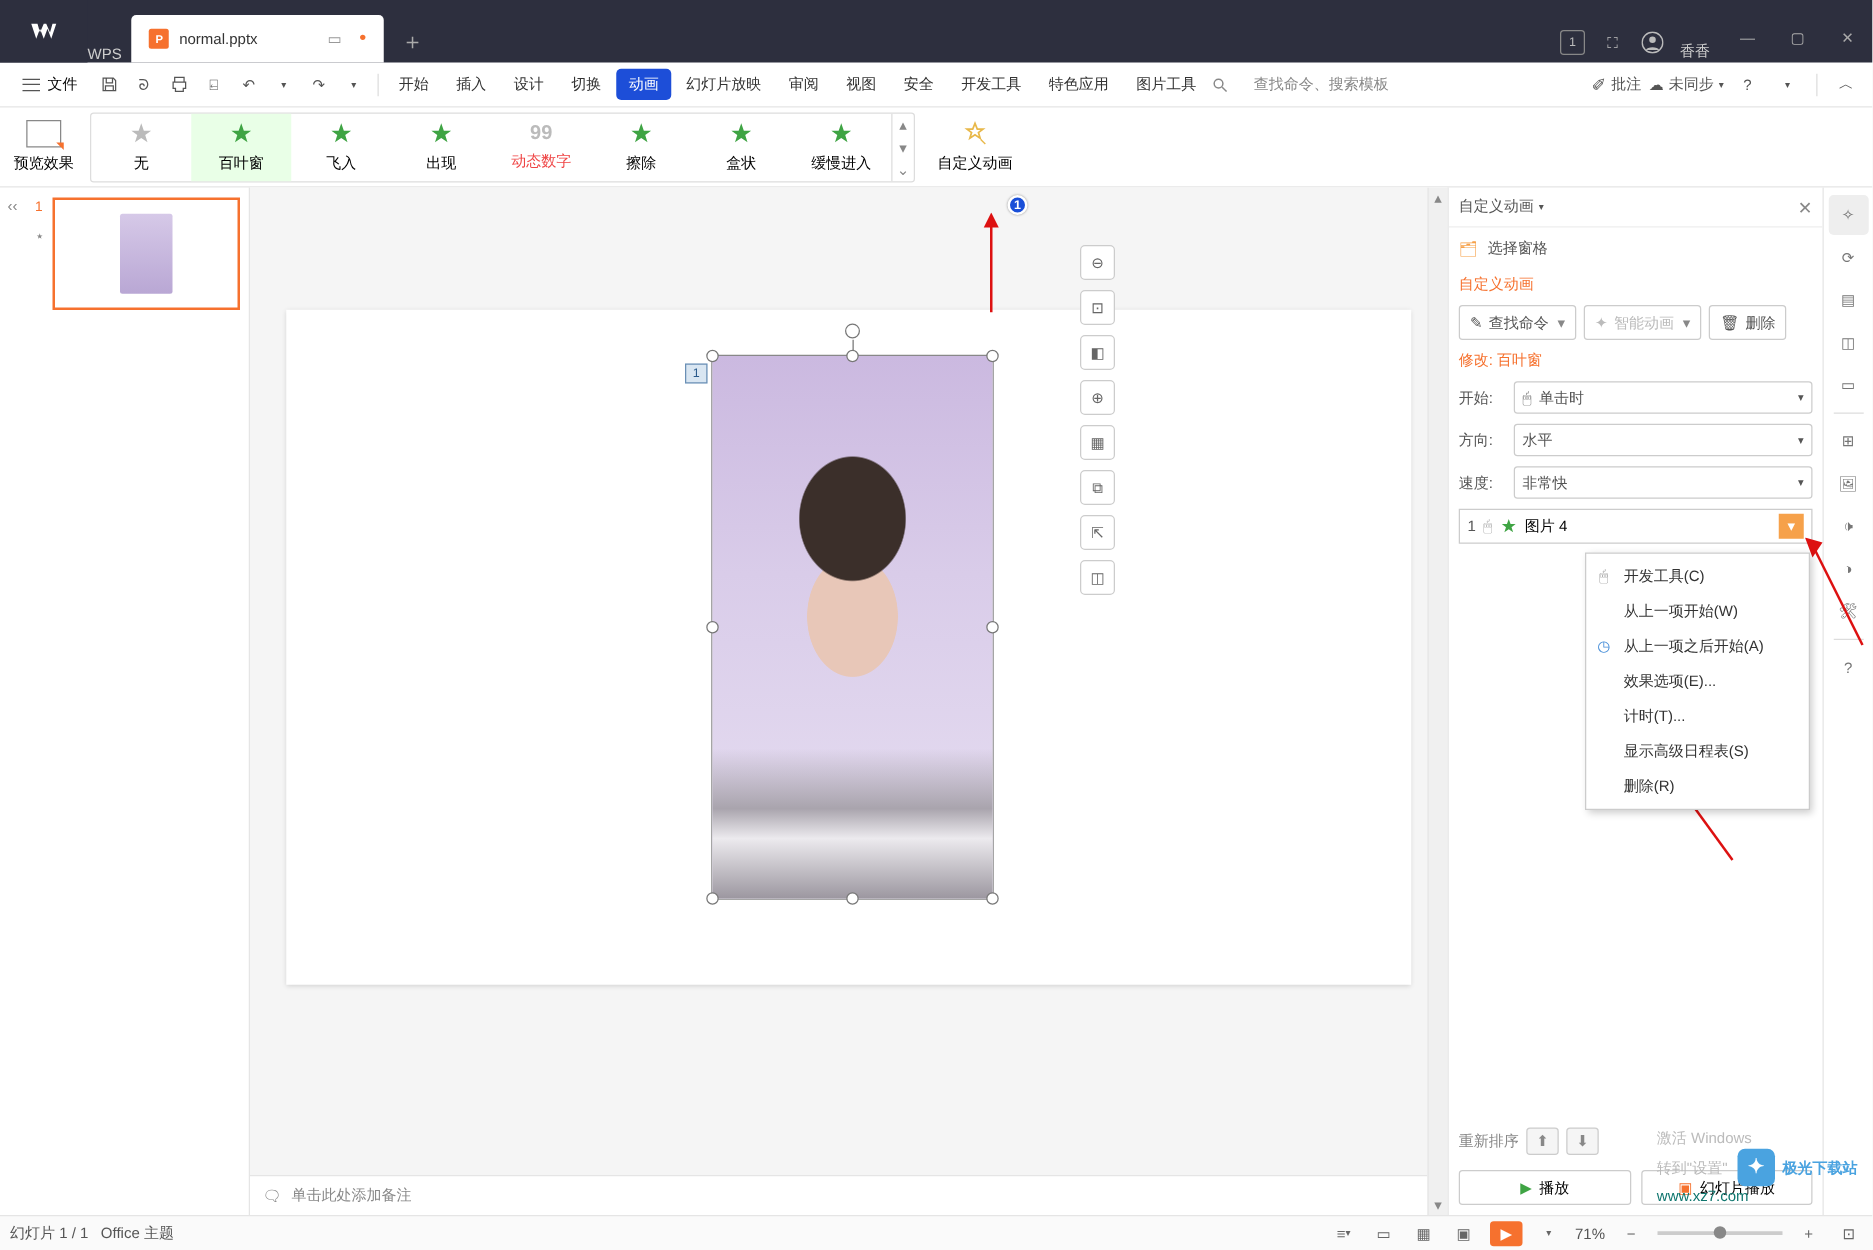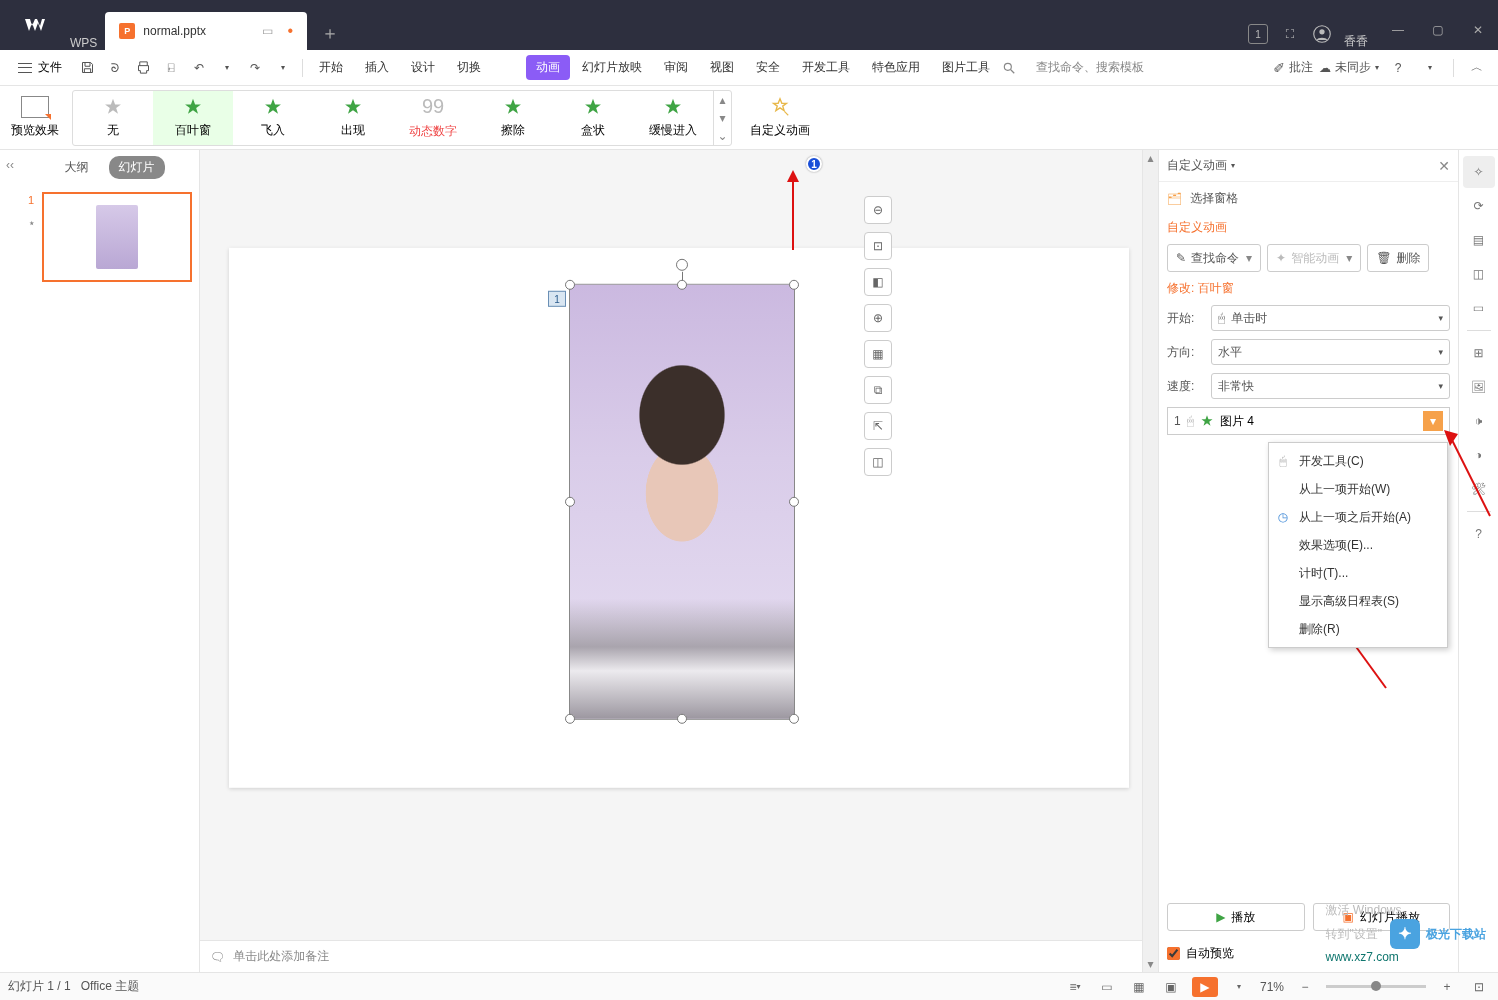--- a/index.html
+++ b/index.html
@@ -19,21 +19,21 @@
 .winctrl { width:40px; height:40px; display:flex; align-items:center; justify-content:center; color:#aaa; }
 
 
 .menubar { height:36px; display:flex; align-items:center; padding:0 8px; border-bottom:1px solid #e5e5e5; gap:2px; }
 .menu-file { display:flex; align-items:center; gap:6px; padding:0 10px; cursor:pointer; }
 .menu-file .burger { width:14px; height:10px; display:flex; flex-direction:column; justify-content:space-between; }
 .menu-file .burger span { height:1px; background:#555; }
 .qa-btn { width:26px; height:26px; display:flex; align-items:center; justify-content:center; color:#555; cursor:pointer; }
 .menu-sep { width:1px; height:18px; background:#ddd; margin:0 4px; }
 .menu-item { padding:4px 10px; cursor:pointer; color:#333; border-radius:4px; }
-.menu-item.active { background:#8b5cf6; color:#fff;margin-left:33px; }
+.menu-item.active { background:#1d4ed8; color:#fff; }
 .menu-spacer { flex:1; }
 .search-box { display:flex; align-items:center; color:#888; gap:20px; }
 .right-menu { display:flex; align-items:center; gap:6px; color:#555; }
 
 
 .ribbon { height:64px; display:flex; align-items:center; border-bottom:1px solid #e5e5e5; padding:0 4px; }
 .ribbon-preview { width:62px; text-align:center; cursor:pointer; }
 .ribbon-preview .picon { width:28px; height:22px; margin:0 auto 4px; border:1px solid #888; position:relative; }
 .ribbon-preview .picon::after { content:""; position:absolute; right:-3px; bottom:-3px; width:0; height:0; border-left:6px solid transparent; border-top:6px solid #f6712e; }
 .anim-gallery { display:flex; border:1px solid #ddd; border-radius:3px; height:56px; margin:0 6px; }
@@ -265,21 +265,21 @@
         </svg>
       <span>飞入</span>
     </div>
     <div class="anim-cell">
       <svg class="anim-star" viewBox="0 0 24 24">
           <path fill="#3fa444" d="M12 2l2.5 7h7l-5.7 4.2 2.2 7L12 16l-6 4.2 2.2-7L2.5 9h7z"></path>
         </svg>
       <span>出现</span>
     </div>
     <div class="anim-cell">
-      <span style="color:#bbb;font-size:20px;font-weight:normal">99</span>
+      <span style="color:#bbb;font-size:16px;font-weight:bold">99</span>
       <span style="color:#ef4444">动态数字</span>
     </div>
     <div class="anim-cell">
       <svg class="anim-star" viewBox="0 0 24 24">
           <path fill="#3fa444" d="M12 2l2.5 7h7l-5.7 4.2 2.2 7L12 16l-6 4.2 2.2-7L2.5 9h7z"></path>
         </svg>
       <span>擦除</span>
     </div>
     <div class="anim-cell">
       <svg class="anim-star" viewBox="0 0 24 24">
@@ -307,24 +307,20 @@
         </svg>
       </div>
     <div>自定义动画</div>
   </div>
 </div>
 
 <div class="workarea">
   <div class="collapse-col">‹‹</div>
 
   <div class="outline">
-    <div class="outline-hdr">
-      <span class="outline-tab">大纲</span>
-      <span class="outline-tab active">幻灯片</span>
-    </div>
     <div class="thumb-list">
       <div class="thumb-wrap">
         <span class="thumb-num">1</span>
         <span class="thumb-star">⋆</span>
         <div class="thumb">
             <div class="thumb-img"></div>
           </div>
       </div>
     </div>
   </div>
@@ -429,33 +425,34 @@
         <span class="seq">1</span>
         <span style="color:#999">🖱</span>
         <svg width="14" height="14" viewBox="0 0 24 24">
             <path fill="#3fa444" d="M12 2l2.5 7h7l-5.7 4.2 2.2 7L12 16l-6 4.2 2.2-7L2.5 9h7z"></path>
           </svg>
         <span>图片 4</span>
         <span class="dd">▾</span>
       </div>
 
       <div style="flex:1"></div>
+      <div class="reorder-row">
+        <span>重新排序</span>
+        <span class="reorder-btn">⬆</span>
+        <span class="reorder-btn">⬇</span>
+      </div>
       <div class="play-row">
         <div class="play-btn">
             <span style="color:#3fa444">▶</span>
             <span>播放</span>
           </div>
         <div class="play-btn">
             <span style="color:#f6712e">▣</span>
             <span>幻灯片播放</span>
           </div>
-      </div>
-      <div class="auto-row">
-        <input type="checkbox" checked="" style="">
-        <span>自动预览</span>
       </div>
     </div>
   </div>
 
   <div class="rail">
     <div class="rail-btn active">✧</div>
     <div class="rail-btn">⟳</div>
     <div class="rail-btn">▤</div>
     <div class="rail-btn">◫</div>
     <div class="rail-btn">▭</div>

